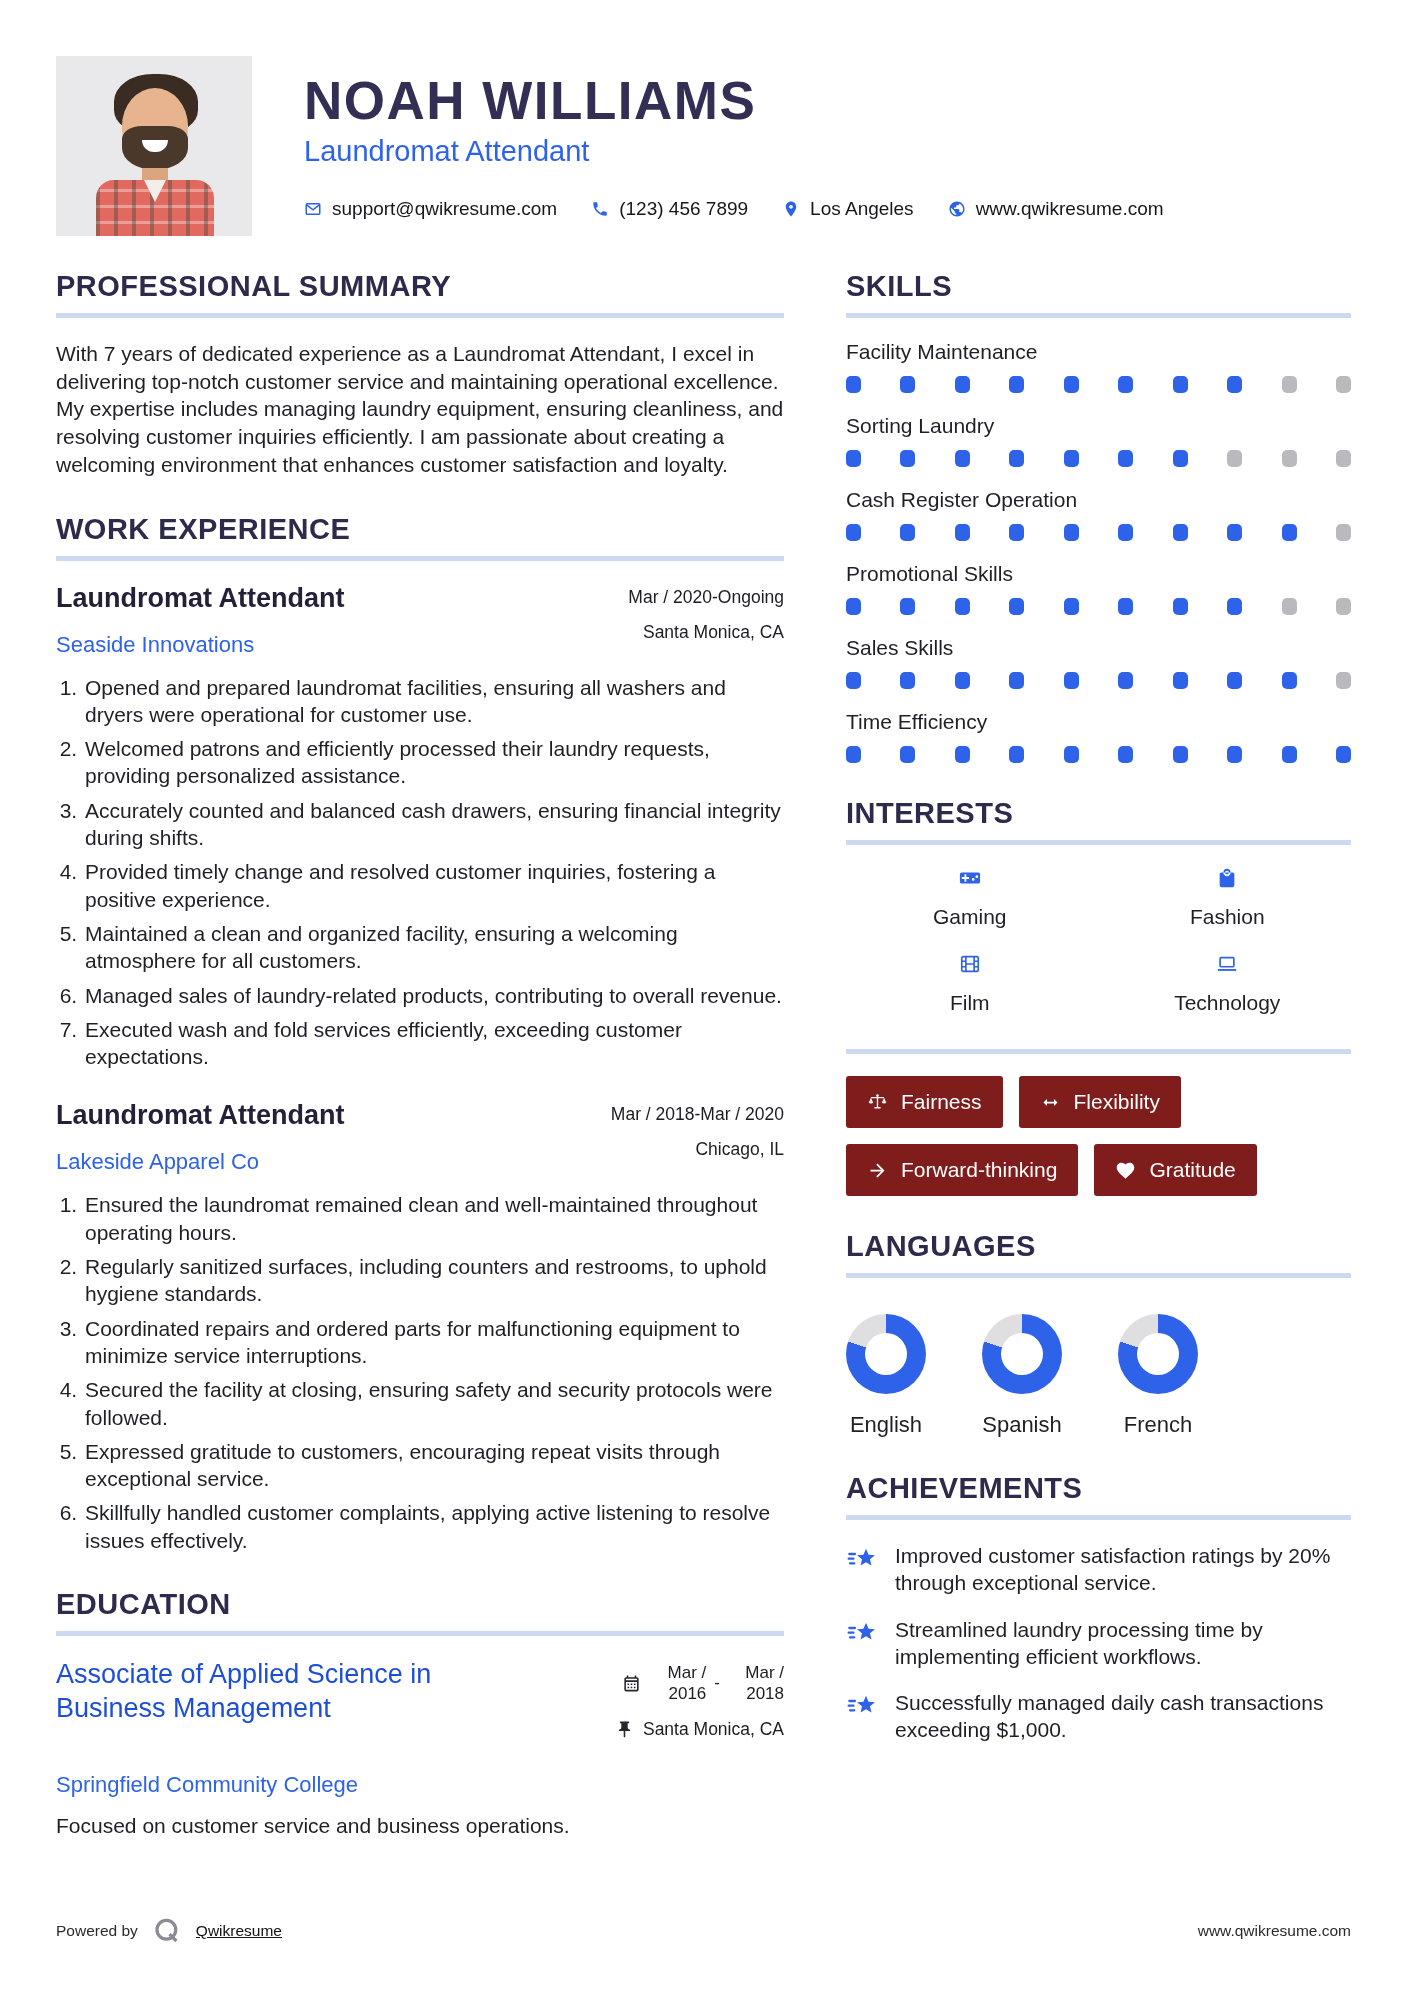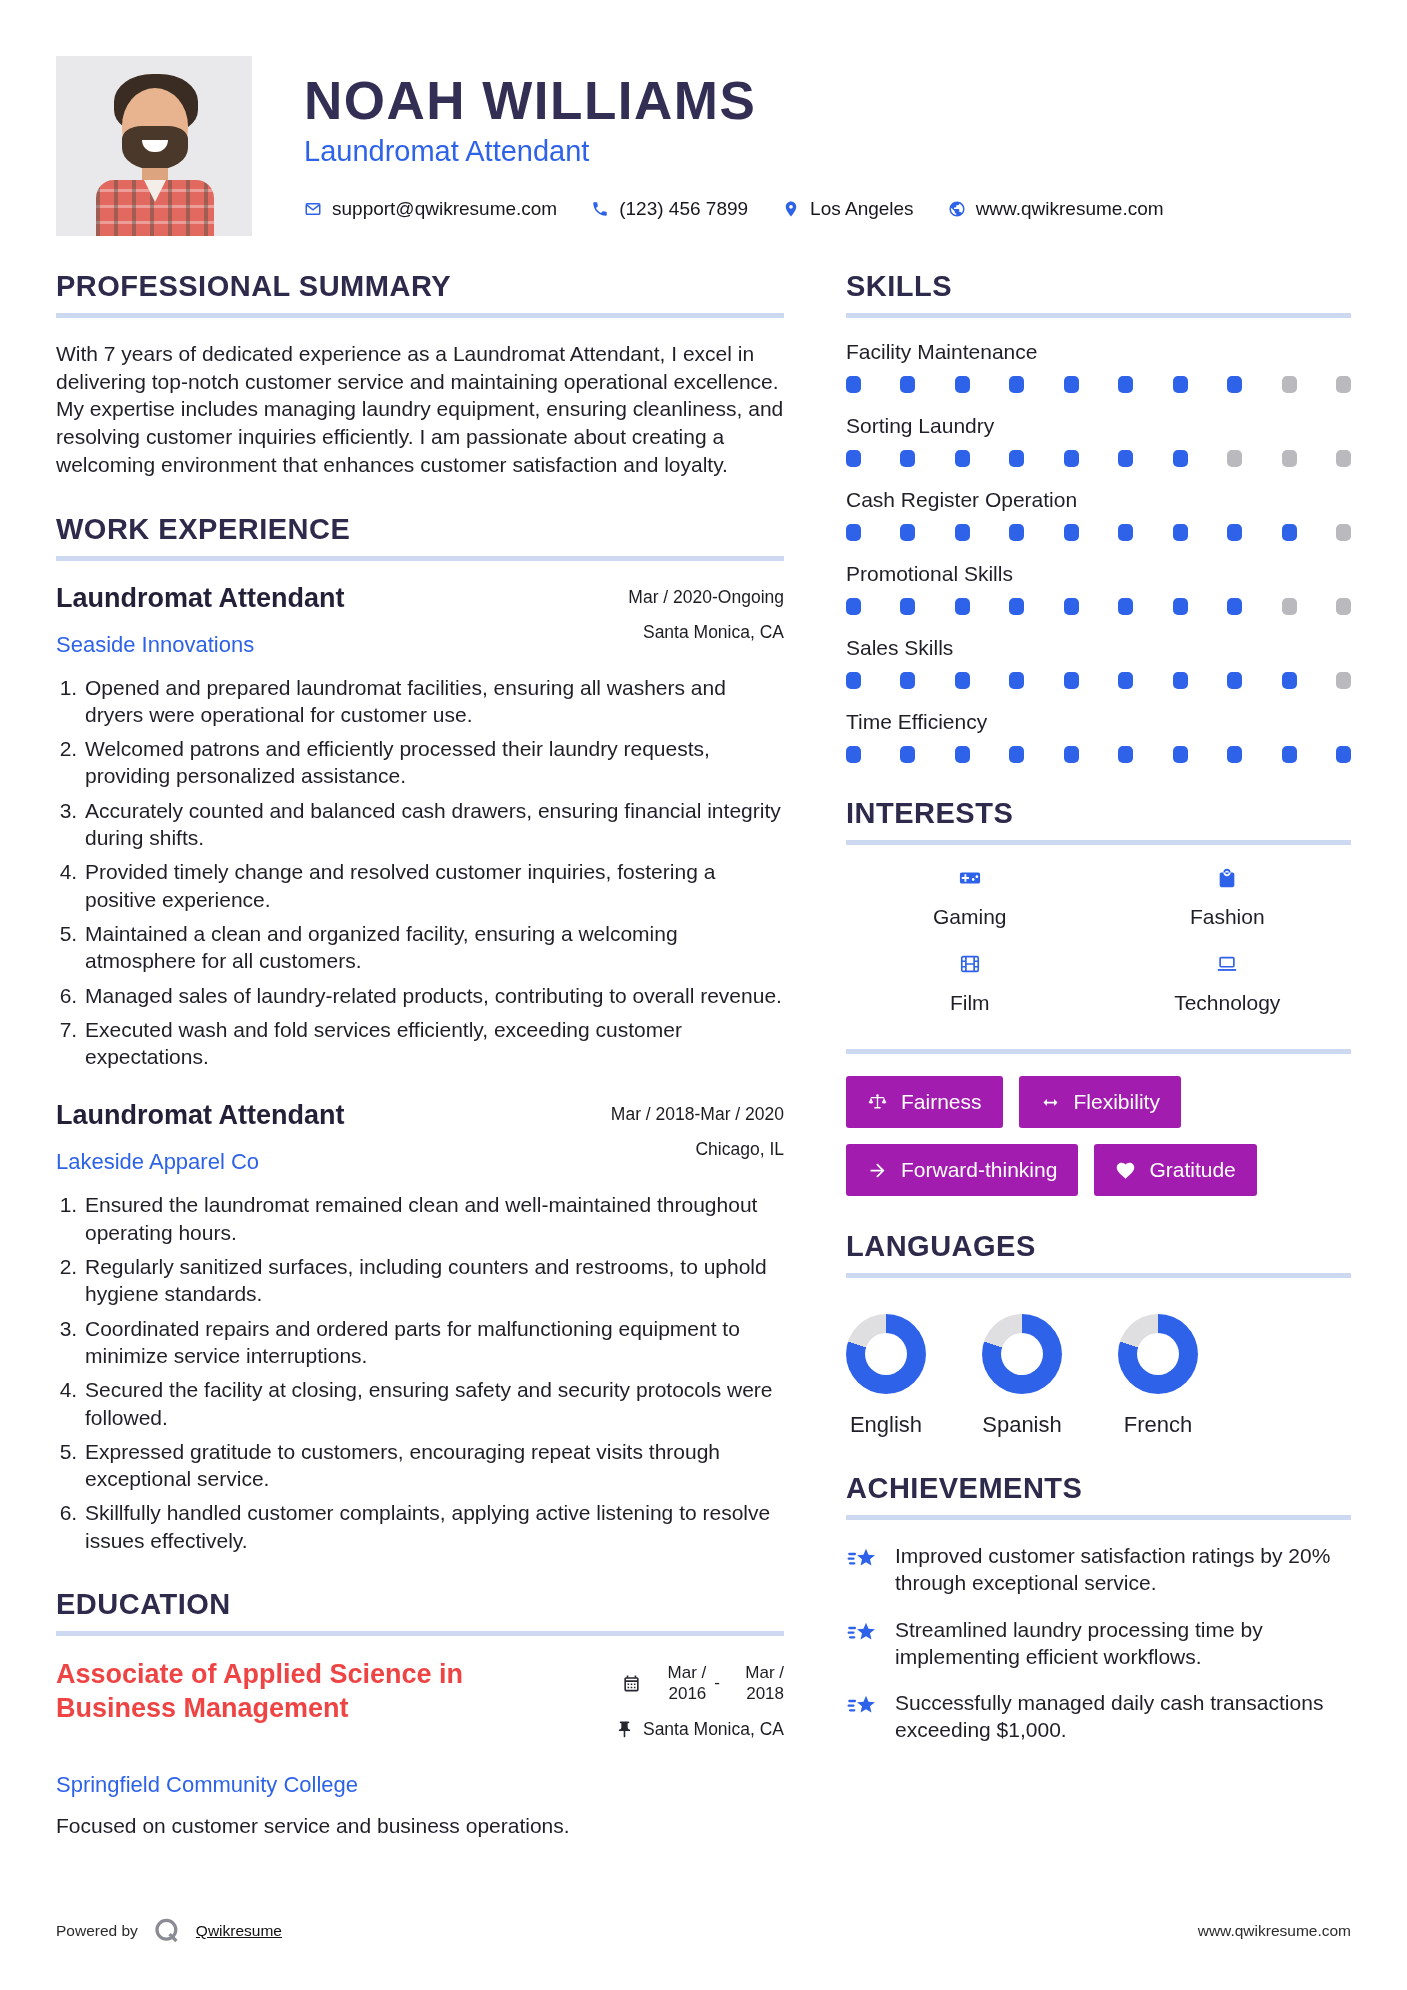--- a/index.html
+++ b/index.html
@@ -42,35 +42,35 @@
   .summary-text{font-size:21px;line-height:1.32;margin:0;color:#1f1f28;}
   .job{margin-bottom:30px;}
   .job-head{display:flex;justify-content:space-between;align-items:flex-start;}
   .job-title{font-size:27px;font-weight:700;color:#232038;margin:0;}
   .company{font-size:22px;color:#2d62e9;margin-top:18px;}
   .job-meta{text-align:right;flex:none;padding-top:4px;}
   .meta-row{display:flex;justify-content:flex-end;align-items:center;gap:9px;font-size:17.5px;color:#1c1c22;margin-bottom:14px;}
   ol.bullets{margin:16px 0 0;padding-left:27px;font-size:21px;line-height:1.3;}
   ol.bullets li{margin-bottom:7px;padding-left:2px;}
   .edu-head{display:flex;justify-content:space-between;align-items:flex-start;}
-  .degree{font-size:27px;font-weight:700;color:#ef4444;margin:0;max-width:450px;line-height:1.25;}
+  .degree{font-size:27px;font-weight:400;color:#1d4ed8;margin:0;max-width:450px;line-height:1.25;}
   .edu-date{display:flex;gap:8px;align-items:center;font-size:17px;color:#1c1c22;}
   .edu-date-col{width:56px;line-height:1.25;}
   .edu-note{font-size:21px;margin-top:16px;}
   
   .skill{margin-bottom:21px;}
   .skill-name{font-size:21px;margin-bottom:12px;}
   .dots{display:flex;justify-content:space-between;}
   .dot{width:15px;height:17px;border-radius:5px;background:#b9b9be;}
   .dot.filled{background:#2d62e9;}
   .interests-grid{display:grid;grid-template-columns:1fr 1fr;row-gap:24px;column-gap:10px;}
   .interest{display:flex;align-items:center;gap:16px;font-size:21px;flex-direction:column;}
   .ic-22{width:22px;height:22px;color:#2d62e9;}
   .badges{display:flex;flex-wrap:wrap;gap:16px;}
-  .badge{display:inline-flex;align-items:center;gap:13px;background:#a21caf;color:#fff;height:52px;
+  .badge{display:inline-flex;align-items:center;gap:13px;background:#7f1d1d;color:#fff;height:52px;
     padding:0 21px;font-size:21px;border-radius:3px;}
   .ic-21w{width:21px;height:21px;color:#ffffff;}
   .langs{display:flex;gap:56px;padding-top:14px;}
   .lang{display:flex;flex-direction:column;align-items:center;gap:18px;}
   .donut{width:80px;height:80px;border-radius:50%;position:relative;}
   .donut::after{content:"";position:absolute;left:19px;top:19px;width:42px;height:42px;border-radius:50%;background:#fff;}
   .lang-label{font-size:22px;}
   .ach{display:flex;gap:17px;margin-bottom:19px;}
   .ic-32{width:32px;height:32px;flex:none;color:#2d62e9;margin-top:2px;}
   .ach-text{font-size:21px;line-height:1.3;}

